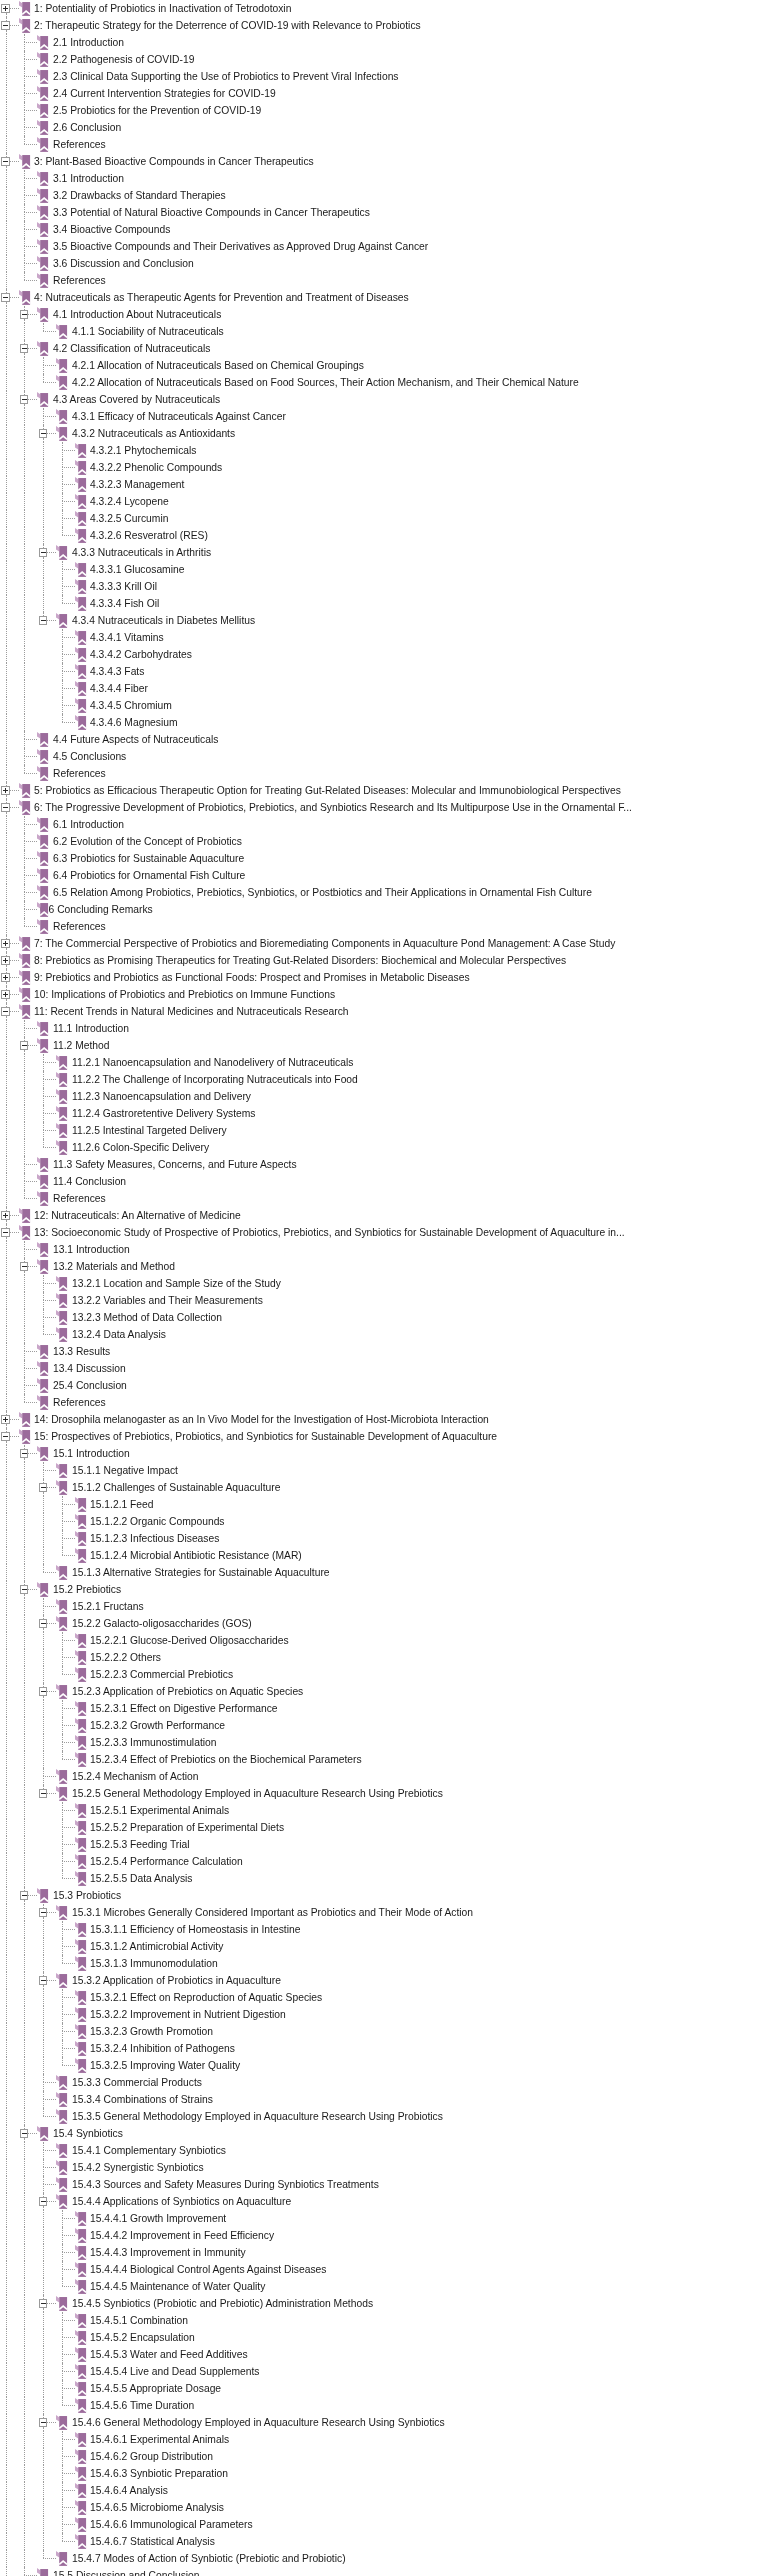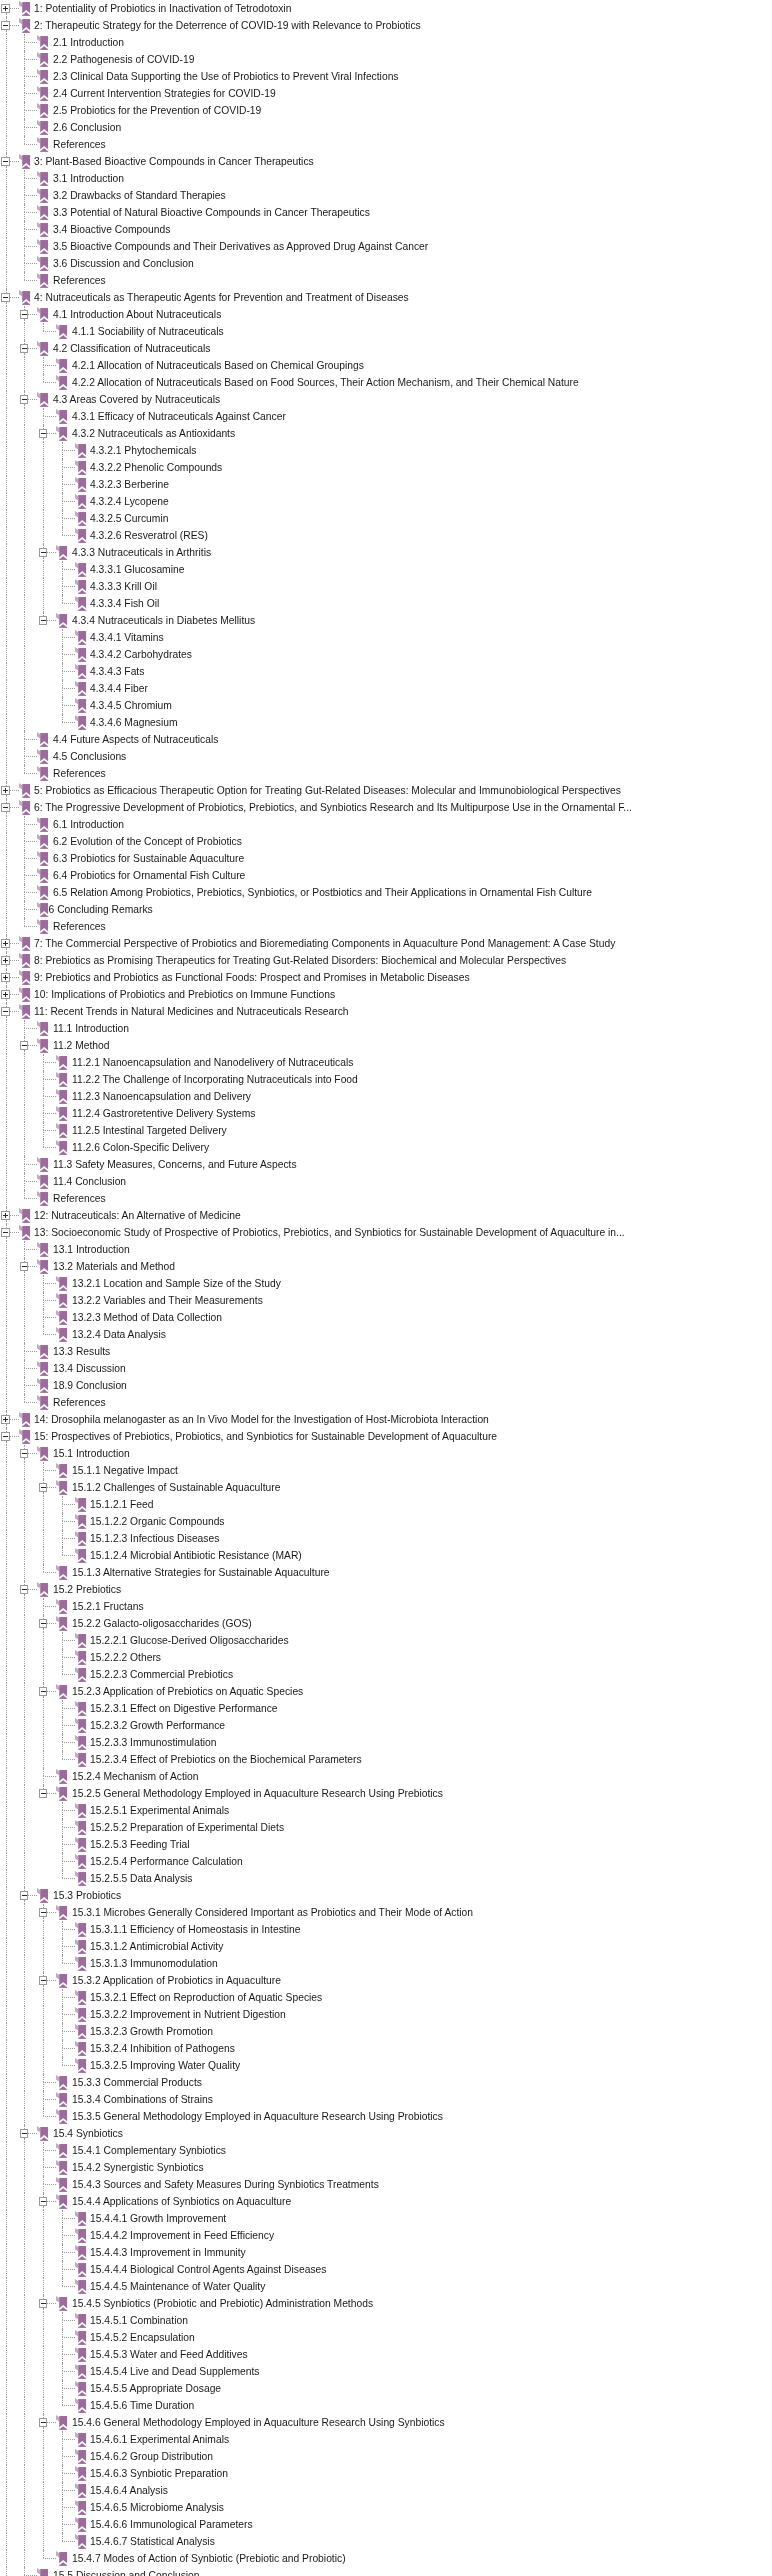--- a/index.html
+++ b/index.html
@@ -393,21 +393,21 @@
       <div class="tl v" style="left: 24px; top: 0px; height: 17px;"></div>
       <div class="tl v" style="left: 43px; top: 0px; height: 17px;"></div>
       <div class="tl v" style="left: 62px; top: 0px; height: 8.4px;"></div>
       <div class="tl v" style="left: 62px; top: 8.4px; height: 8.4px;"></div>
       <div class="tl h" style="left: 62px; top: 8.4px; width: 13px;"></div>
       <span class="bm" style="left: 75px; top: 1px;"><svg width="12" height="15" viewBox="0 0 13 16">
           <polygon points="0,0 3.5,2.2 3.5,7 0,4.8" fill="#c9a6c9"></polygon>
           <rect x="3.5" y="1" width="8.5" height="15" fill="#9b6b9b"></rect>
           <path d="M3.5,14.3 L7.75,10.9 L12,14.3" stroke="#ffffff" stroke-width="1.8" fill="none"></path>
         </svg></span>
-      <span class="lbl" style="left: 90px;">4.3.2.3 Berberine</span>
+      <span class="lbl" style="left: 90px;">4.3.2.3 Management</span>
     </div>
     <div class="row">
       <div class="tl v" style="left: 5.6px; top: 0px; height: 17px;"></div>
       <div class="tl v" style="left: 24px; top: 0px; height: 17px;"></div>
       <div class="tl v" style="left: 43px; top: 0px; height: 17px;"></div>
       <div class="tl v" style="left: 62px; top: 0px; height: 8.4px;"></div>
       <div class="tl v" style="left: 62px; top: 8.4px; height: 8.4px;"></div>
       <div class="tl h" style="left: 62px; top: 8.4px; width: 13px;"></div>
       <span class="bm" style="left: 75px; top: 1px;"><svg width="12" height="15" viewBox="0 0 13 16">
           <polygon points="0,0 3.5,2.2 3.5,7 0,4.8" fill="#c9a6c9"></polygon>
@@ -1086,21 +1086,21 @@
     <div class="row">
       <div class="tl v" style="left: 5.6px; top: 0px; height: 17px;"></div>
       <div class="tl v" style="left: 24px; top: 0px; height: 8.4px;"></div>
       <div class="tl v" style="left: 24px; top: 8.4px; height: 8.4px;"></div>
       <div class="tl h" style="left: 24px; top: 8.4px; width: 13px;"></div>
       <span class="bm" style="left: 37px; top: 1px;"><svg width="12" height="15" viewBox="0 0 13 16">
           <polygon points="0,0 3.5,2.2 3.5,7 0,4.8" fill="#c9a6c9"></polygon>
           <rect x="3.5" y="1" width="8.5" height="15" fill="#9b6b9b"></rect>
           <path d="M3.5,14.3 L7.75,10.9 L12,14.3" stroke="#ffffff" stroke-width="1.8" fill="none"></path>
         </svg></span>
-      <span class="lbl" style="left: 53px;">18.9 Conclusion</span>
+      <span class="lbl" style="left: 53px;">25.4 Conclusion</span>
     </div>
     <div class="row">
       <div class="tl v" style="left: 5.6px; top: 0px; height: 17px;"></div>
       <div class="tl v" style="left: 24px; top: 0px; height: 8.4px;"></div>
       <div class="tl h" style="left: 24px; top: 8.4px; width: 13px;"></div>
       <span class="bm" style="left: 37px; top: 1px;"><svg width="12" height="15" viewBox="0 0 13 16">
           <polygon points="0,0 3.5,2.2 3.5,7 0,4.8" fill="#c9a6c9"></polygon>
           <rect x="3.5" y="1" width="8.5" height="15" fill="#9b6b9b"></rect>
           <path d="M3.5,14.3 L7.75,10.9 L12,14.3" stroke="#ffffff" stroke-width="1.8" fill="none"></path>
         </svg></span>

